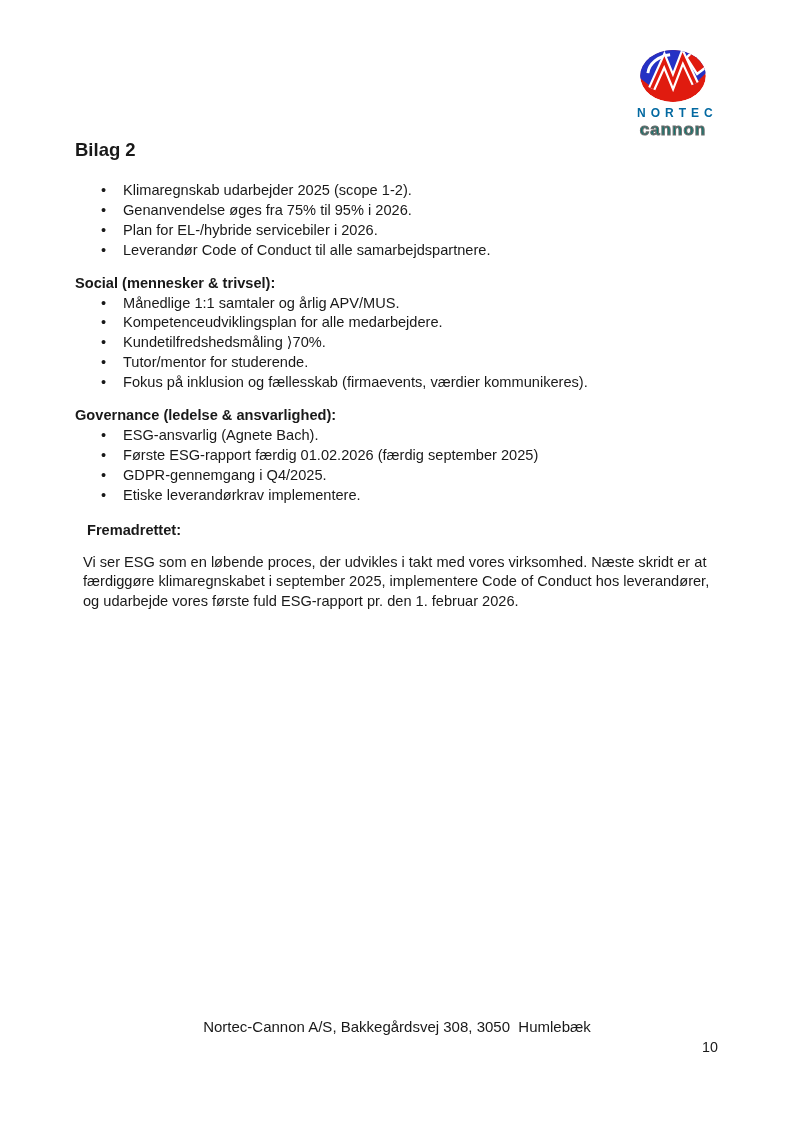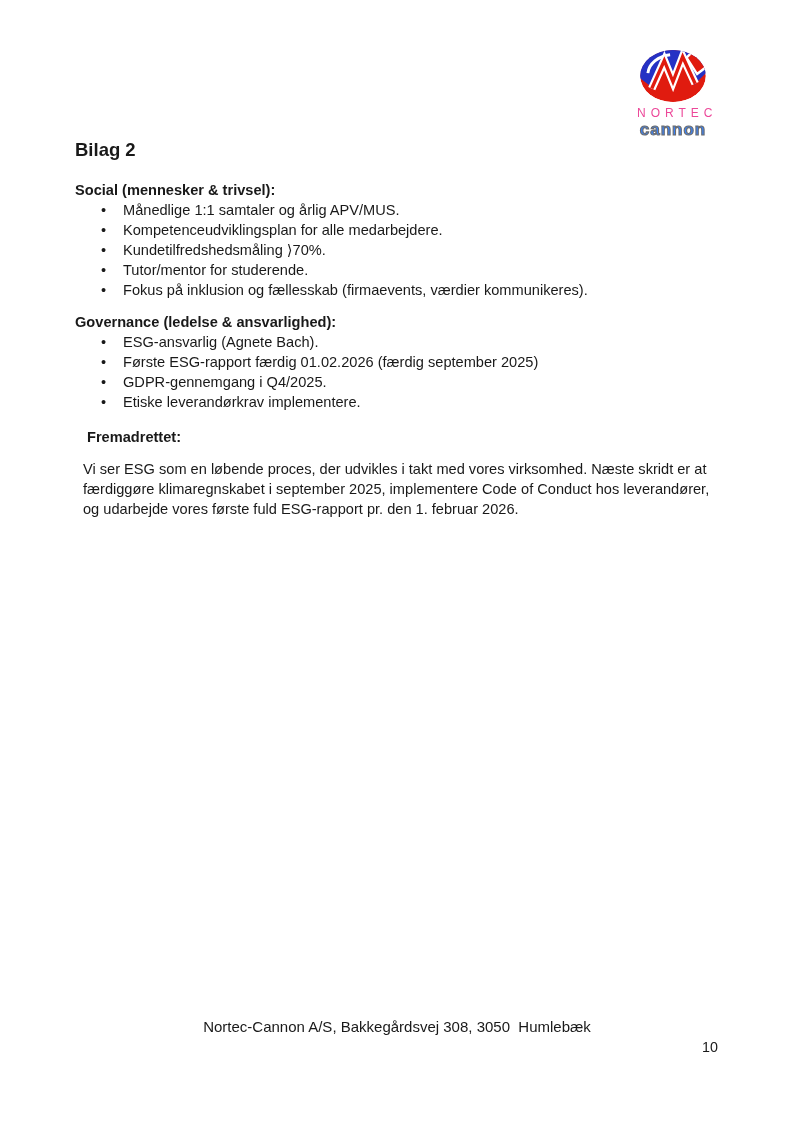--- a/index.html
+++ b/index.html
@@ -19,34 +19,34 @@
     top: 48px;
     left: 632px;
     width: 82px;
     text-align: center;
   }
   .logo-mark { display: block; margin: 0 auto; }
   .brand-primary {
     display: block;
     margin-top: 2px;
     font-size: 12px;
-    font-weight: 400;
+    font-weight: 700;
     letter-spacing: 5px;
     padding-left: 5px;      
-    color: #ec4899;
+    color: #0369a1;
     white-space: nowrap;
   }
   .brand-secondary {
     display: block;
     margin-top: 1px;
     font-size: 17px;
     font-weight: 700;
     letter-spacing: 1px;
     line-height: 1;
-    color: #3b82f6;
+    color: #0f766e;
     -webkit-text-stroke: 1.1px #6b6b6b;
     white-space: nowrap;
   }
 
   
   .content {
     position: absolute;
     left: 75px;
     top: 138px;
     width: 644px;
@@ -121,20 +121,26 @@
       </svg>
     </span>
     <span class="brand-primary">NORTEC</span>
     <span class="brand-secondary">cannon</span>
   </div>
 
   <div class="content">
     <h1 class="page-title">Bilag 2</h1>
 
     <div class="section">
+      <ul class="bullets">
+        <li>Klimaregnskab udarbejder 2025 (scope 1-2).</li>
+        <li>Genanvendelse øges fra 75% til 95% i 2026.</li>
+        <li>Plan for EL-/hybride servicebiler i 2026.</li>
+        <li>Leverandør Code of Conduct til alle samarbejdspartnere.</li>
+      </ul>
     </div>
 
     <div class="section">
       <p class="section-title">Social (mennesker &amp; trivsel):</p>
       <ul class="bullets">
         <li>Månedlige 1:1 samtaler og årlig APV/MUS.</li>
         <li>Kompetenceudviklingsplan for alle medarbejdere.</li>
         <li>Kundetilfredshedsmåling ⟩70%.</li>
         <li>Tutor/mentor for studerende.</li>
         <li>Fokus på inklusion og fællesskab (firmaevents, værdier kommunikeres).</li>

